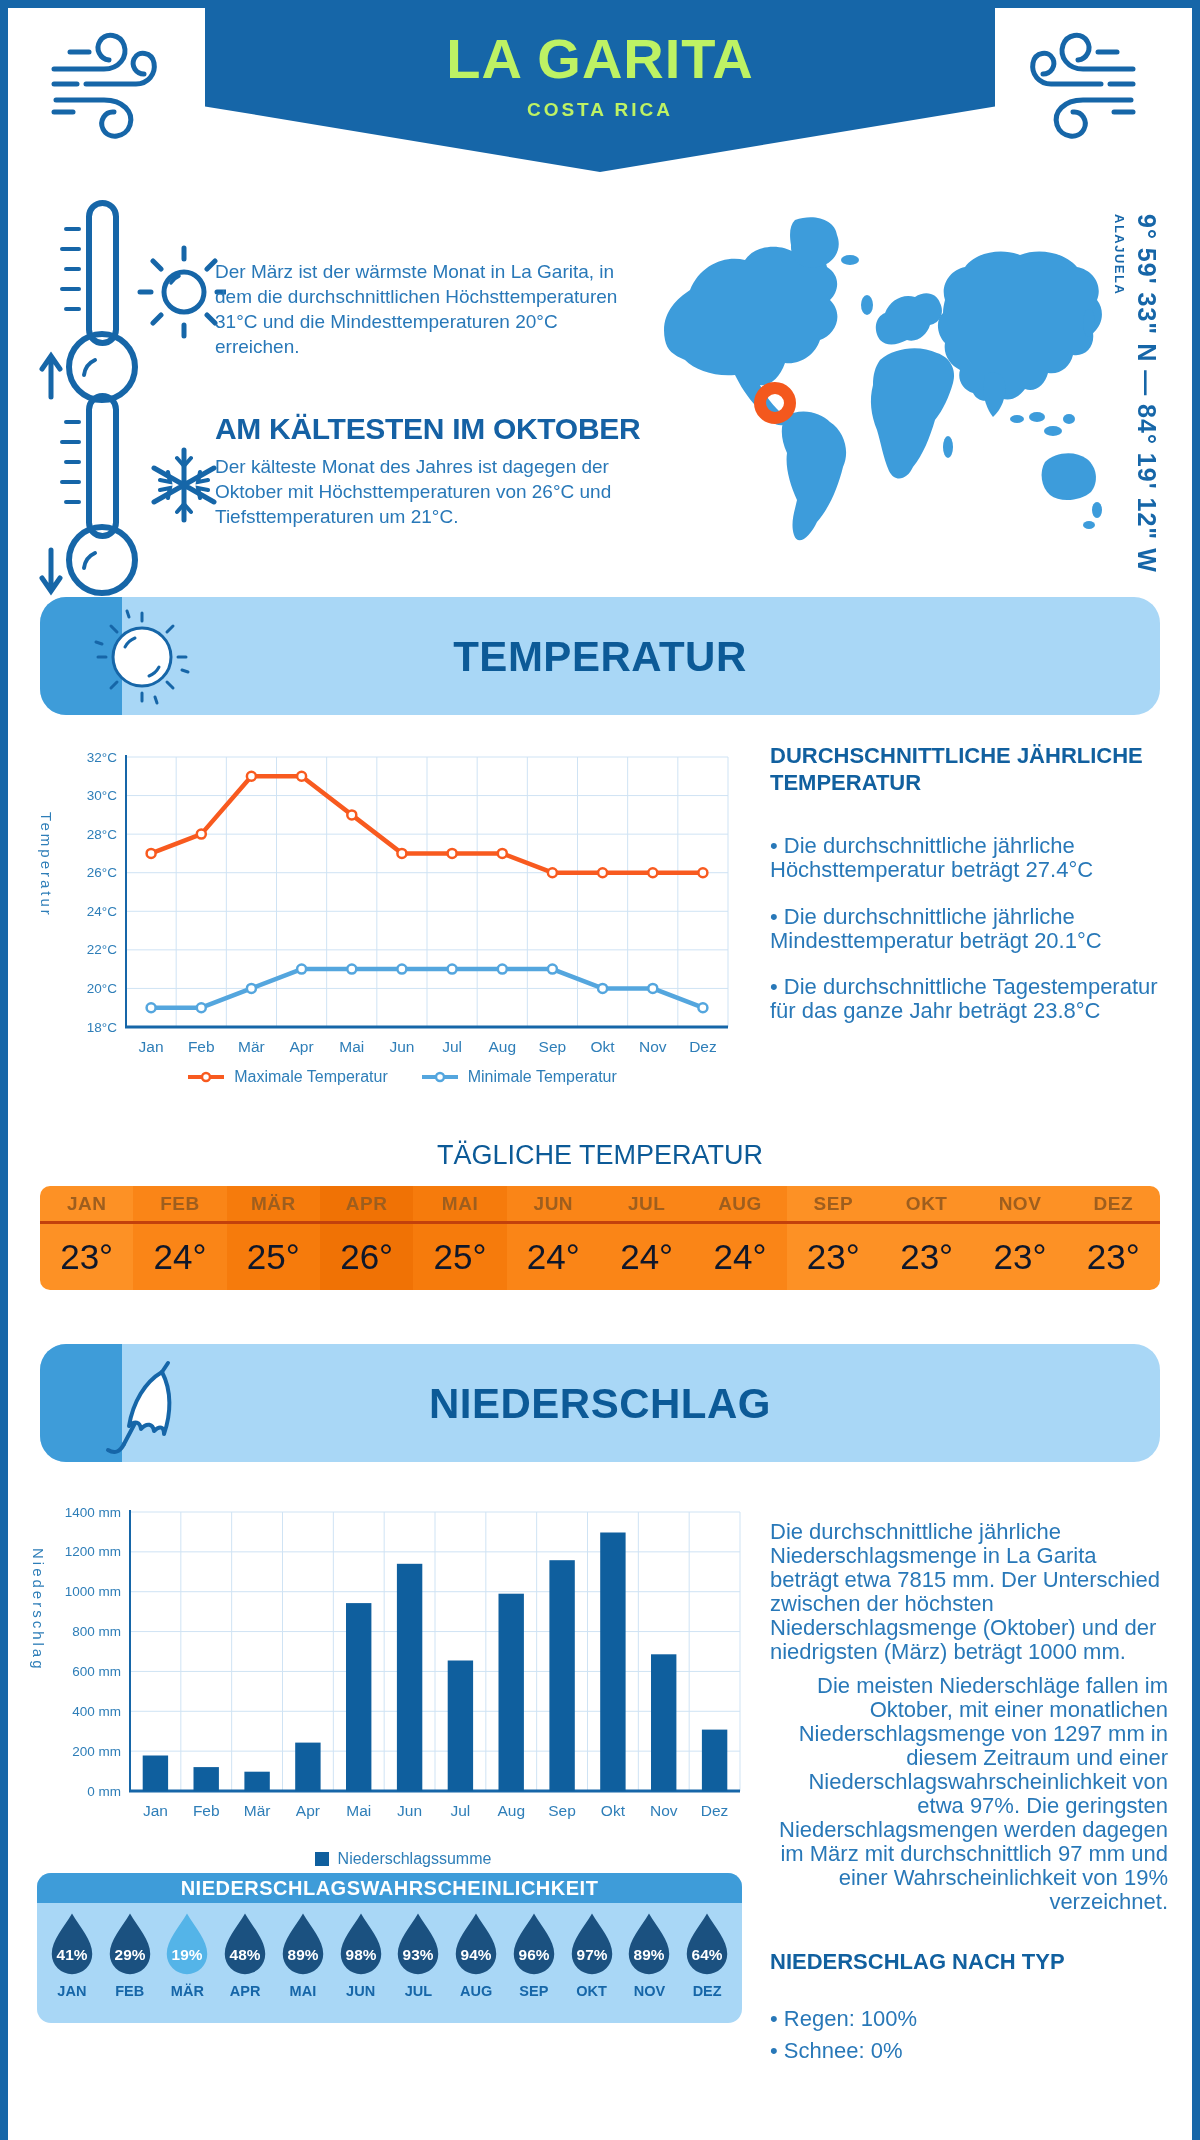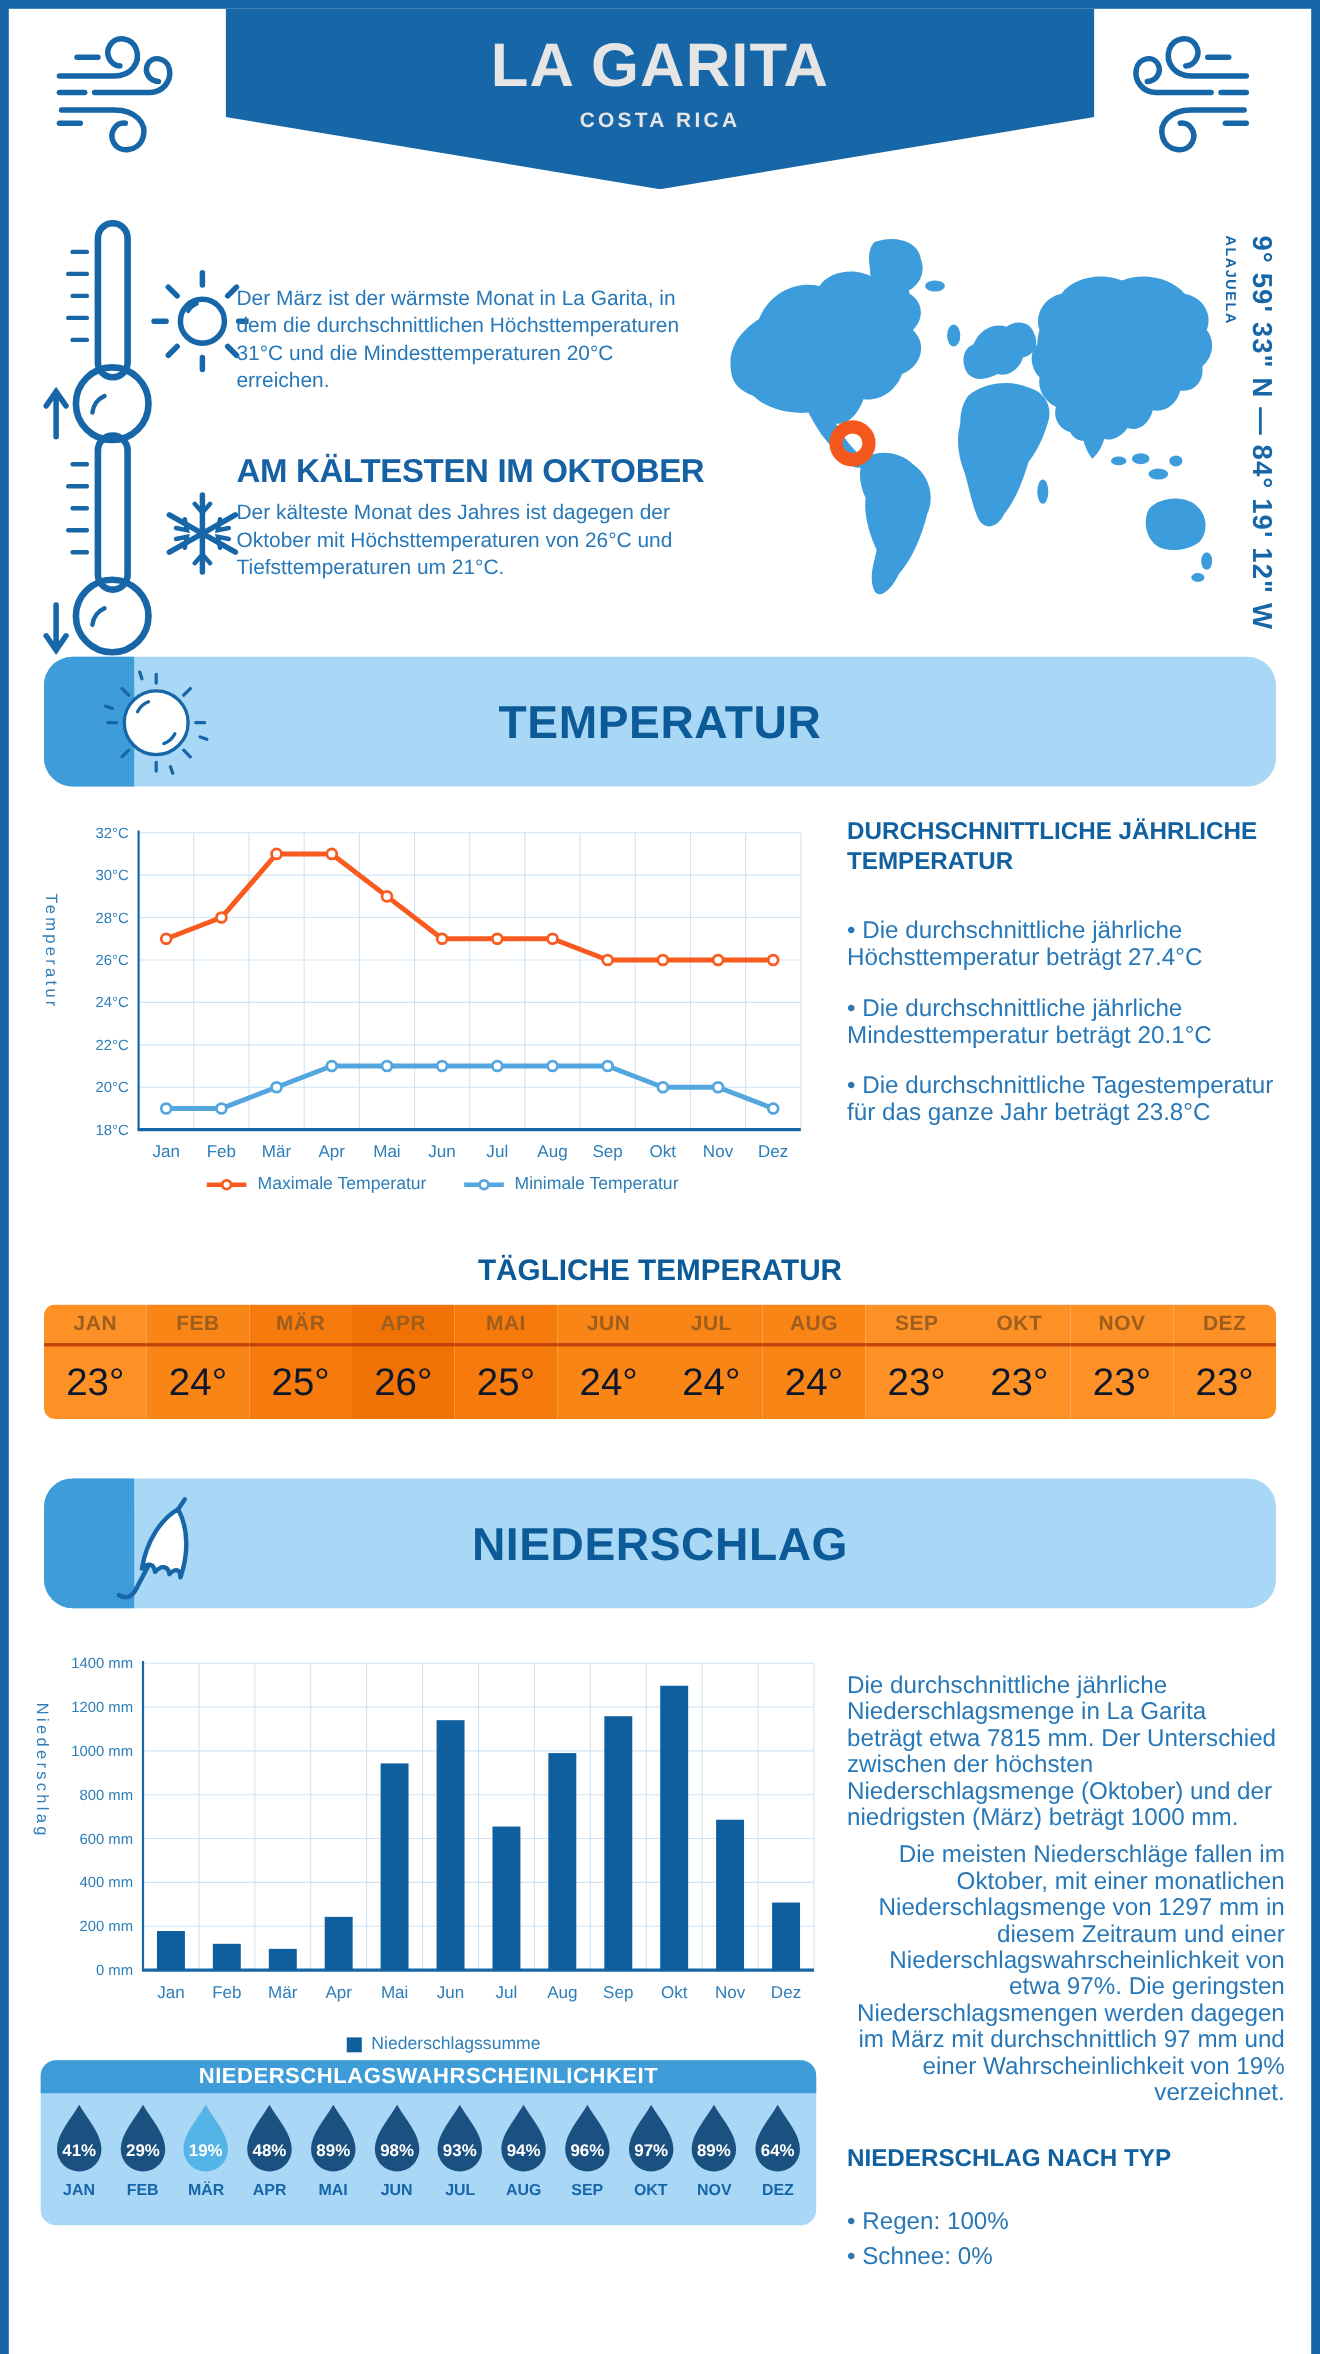--- a/index.html
+++ b/index.html
@@ -4,21 +4,21 @@
 <style>
   html,body{margin:0;padding:0;background:#ffffff;font-family:"Liberation Sans",sans-serif;}
   #page{position:relative;width:1200px;height:2140px;background:#fff;overflow:hidden;}
   .border-strip{position:absolute;background:#1666A8;}
   #border-top{left:0;top:0;width:1200px;height:8px;}
   #border-left{left:0;top:0;width:8px;height:2140px;}
   #border-right{left:1192px;top:0;width:8px;height:2140px;}
 
   
   .banner{position:absolute;left:205px;top:8px;width:790px;height:164px;background:#1666A8;
-          clip-path:polygon(0 0,100% 0,100% 60%,50% 100%,0 60%);text-align:center;color:#e5e5e5;}
+          clip-path:polygon(0 0,100% 0,100% 60%,50% 100%,0 60%);text-align:center;color:#bef264;}
   .banner .title{margin-top:18px;font-size:56px;font-weight:bold;letter-spacing:1px;}
   .banner .subtitle{margin-top:8px;font-size:19px;font-weight:bold;letter-spacing:3px;}
   .wind{position:absolute;top:22px;}
   #wind-left{left:42px;}
   #wind-right{left:1005px;transform:scaleX(-1);}
 
   
   .info-icon{position:absolute;left:36px;}
   .info-head{position:absolute;left:215px;width:460px;font-size:30px;font-weight:bold;color:#1561A4;letter-spacing:-0.3px;}
   .info-text{position:absolute;left:215px;width:430px;font-size:19px;line-height:25px;color:#2878B8;}
@@ -48,21 +48,21 @@
   #temp-legend{left:68px;top:1068px;width:668px;gap:33px;}
   #precip-legend{left:58px;top:1850px;width:690px;}
   .legend-item{display:flex;align-items:center;gap:9px;color:#2E7EB8;font-size:16px;}
 
   
   .panel-head{position:absolute;left:770px;width:395px;font-size:22px;font-weight:bold;color:#11609F;line-height:27px;}
   .panel-p{position:absolute;left:770px;width:398px;font-size:22px;line-height:24px;color:#2878B8;}
 
   
   #daily-heading{position:absolute;left:0;top:1140px;width:1200px;text-align:center;
-       font-size:27px;font-weight:bold;color:#0C5A97;}
+       font-size:27px;font-weight:normal;color:#0C5A97;}
   #daily-table{position:absolute;left:40px;top:1186px;width:1120px;height:104px;display:grid;
        grid-template-columns:repeat(12,1fr);border-radius:10px;overflow:hidden;}
   .day-col{display:flex;flex-direction:column;}
   .day-col .m{height:35px;display:flex;align-items:center;justify-content:center;
        font-size:19px;font-weight:bold;color:#9E5E1E;letter-spacing:0.5px;}
   .day-col .v{flex:1;display:flex;align-items:center;justify-content:center;border-top:3px solid #c2410c;
        font-size:35px;font-weight:normal;color:#0f172a;}
 
   
   #prob-panel{position:absolute;left:37px;top:1873px;width:705px;height:150px;background:#A9D7F6;border-radius:14px;}

